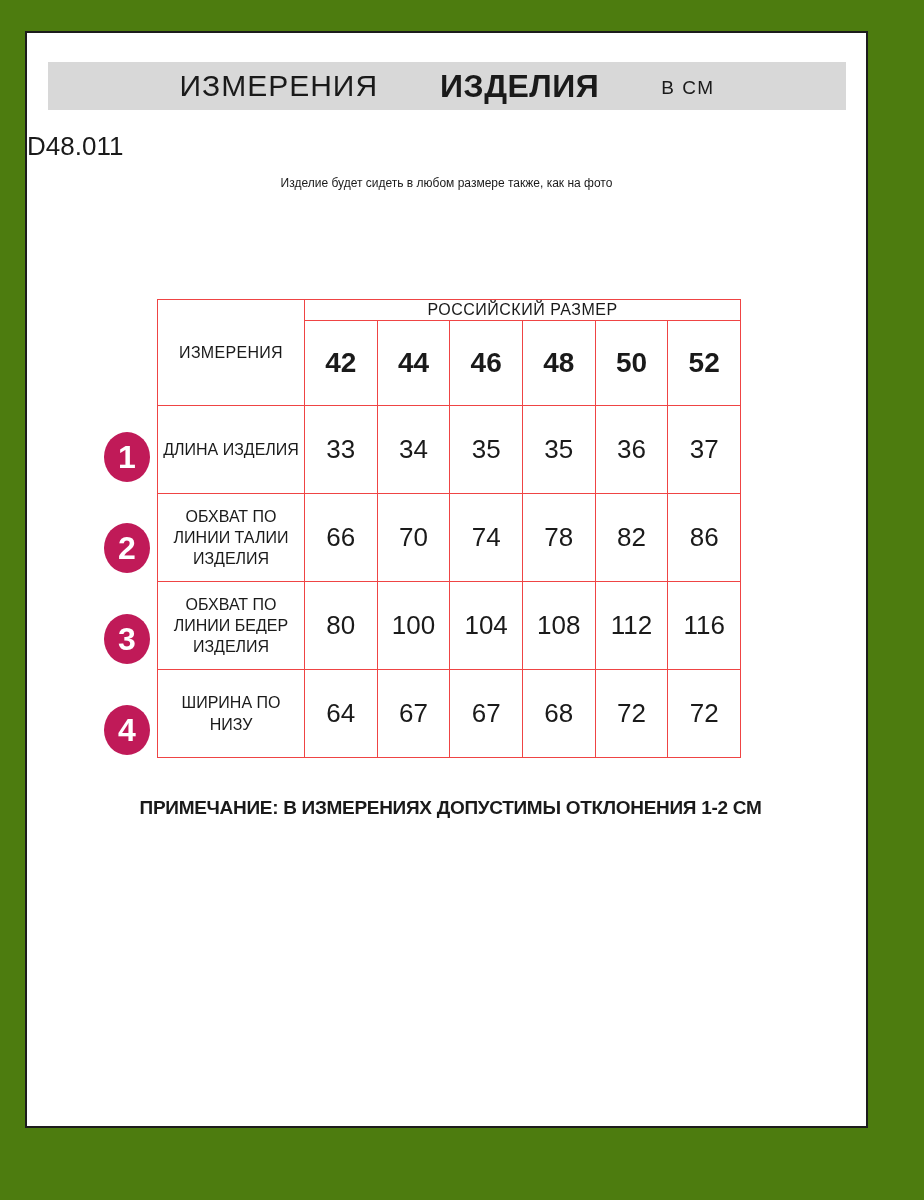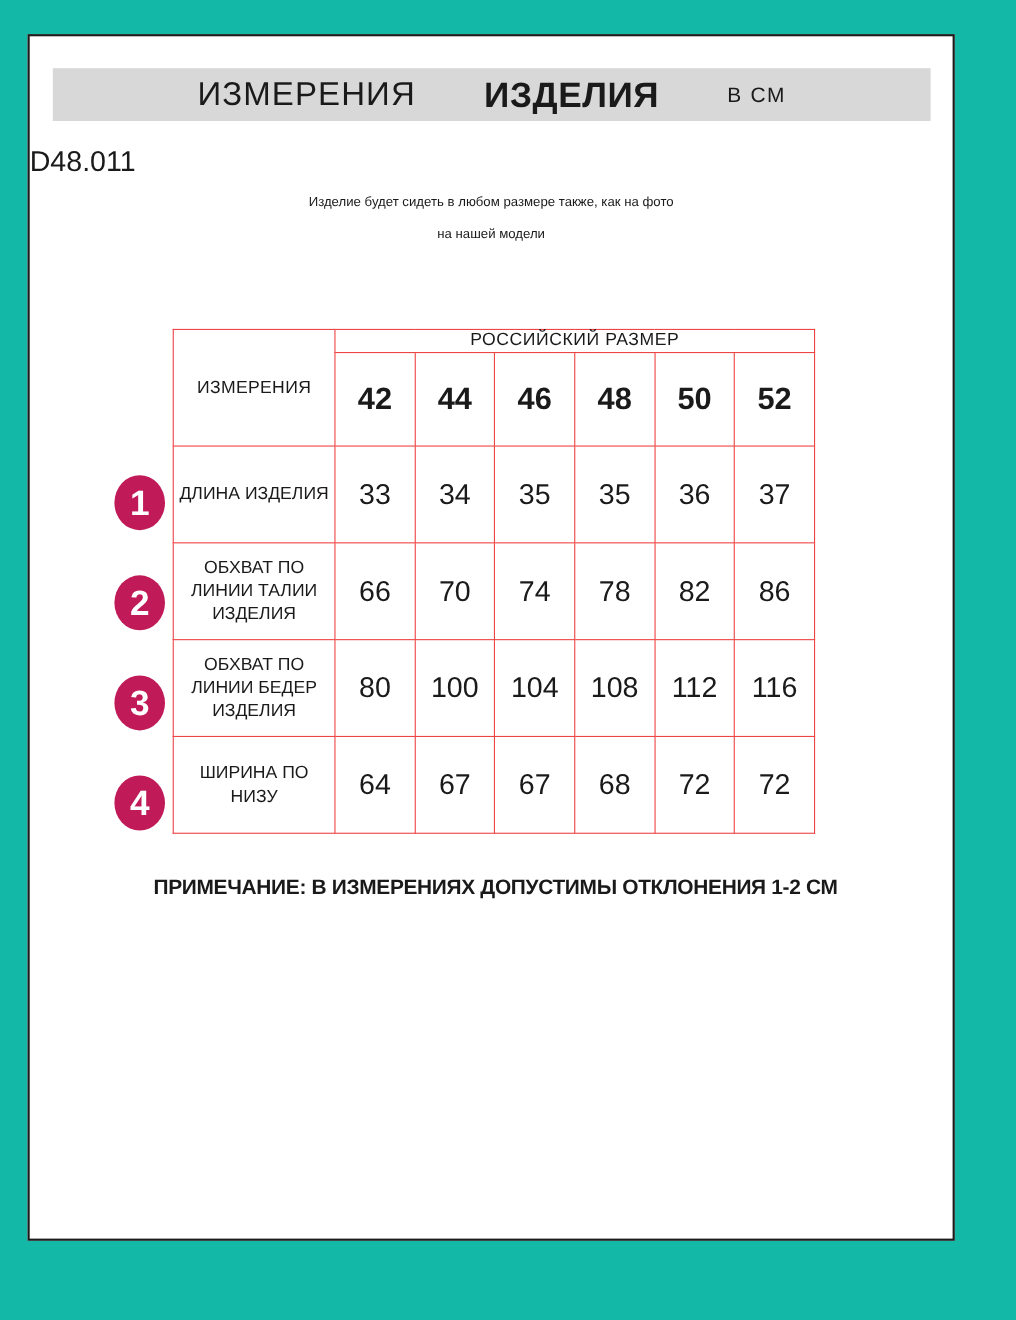--- a/index.html
+++ b/index.html
@@ -6,21 +6,21 @@
     margin: 0;
     padding: 0;
     background: #ffffff;
     font-family: "Liberation Sans", sans-serif;
     color: #1a1a1a;
   }
   .page {
     position: relative;
     width: 924px;
     height: 1200px;
-    background: #14b8a6;
+    background: #4d7c0f;
     overflow: hidden;
   }
   .frame {
     position: absolute;
     left: 25px;
     top: 31px;
     width: 839px;
     height: 1093px;
     border: 2px solid #1c1c1c;
     background: #ffffff;
@@ -158,21 +158,20 @@
     <div class="titlebar">
       <span class="title-regular">ИЗМЕРЕНИЯ</span>
       <span class="title-bold">ИЗДЕЛИЯ</span>
       <span class="title-units">В СМ</span>
     </div>
 
     <div class="model-code">D48.011</div>
 
     <div class="subtitle">
       <span>Изделие будет сидеть в любом размере также, как на фото</span>
-      <span>на нашей модели</span>
     </div>
 
     <div class="table-zone">
 
       <div class="badge badge-1">1</div>
       <div class="badge badge-2">2</div>
       <div class="badge badge-3">3</div>
       <div class="badge badge-4">4</div>
 
       <table class="size-table">

